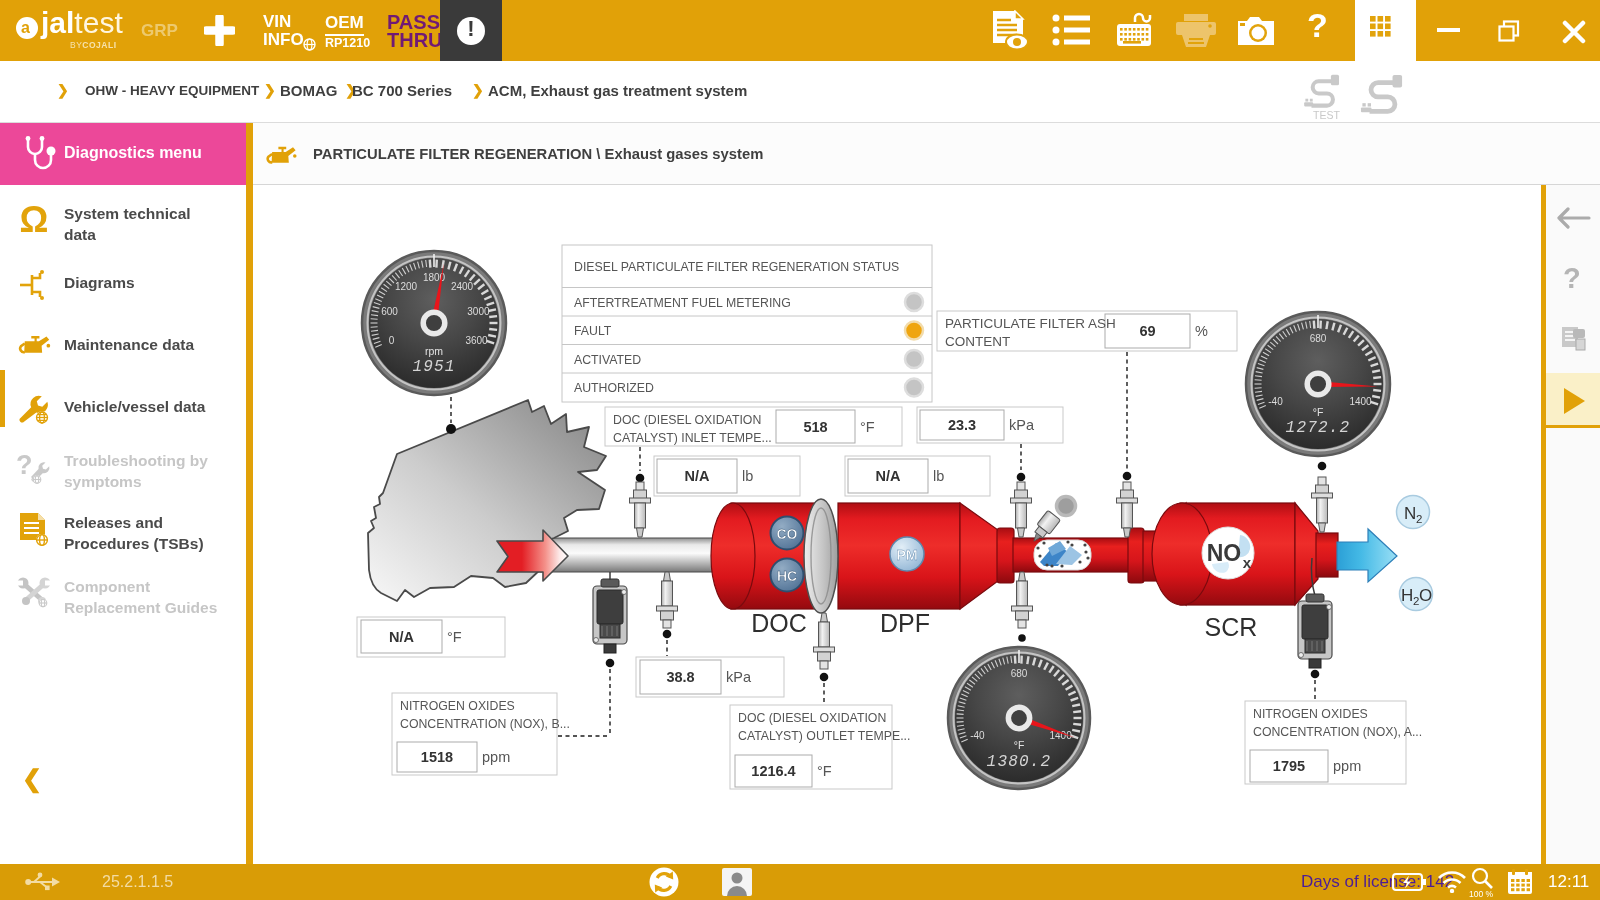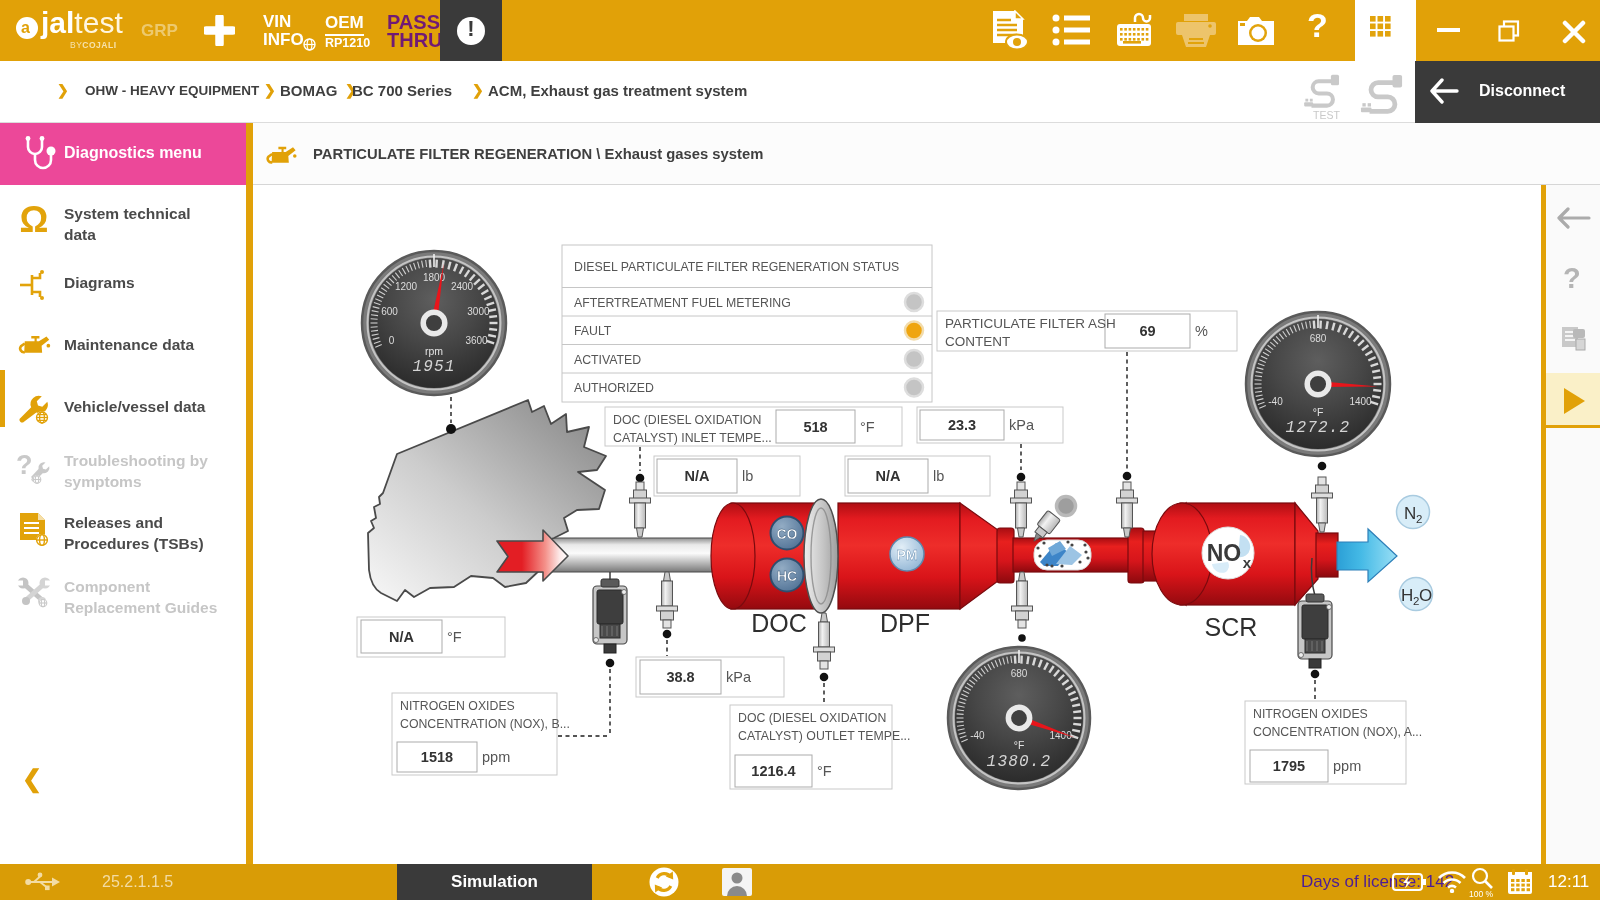--- a/index.html
+++ b/index.html
@@ -148,26 +148,20 @@
       </svg></div>
   <div class="abs" style="left:1360px;top:13px;"><svg width="44" height="44" viewBox="0 0 46 46">
         <g fill="none" stroke="#C9C9C9" stroke-width="5">
           <path d="M36 9 h-17 a7.5 7.5 0 0 0 0 15 h10 a7.5 7.5 0 0 1 0 15 h-19"></path>
         </g>
         <rect x="34" y="1" width="10" height="13" rx="2" fill="#C9C9C9"></rect>
         <rect x="1" y="35" width="11" height="5" rx="1" fill="#C9C9C9"></rect>
         <rect x="2.5" y="30.5" width="3.5" height="3.5" fill="#C9C9C9"></rect>
         <rect x="8" y="30.5" width="3.5" height="3.5" fill="#C9C9C9"></rect>
       </svg></div>
-  <div class="abs" style="left:1415px;top:0;width:185px;height:62px;background:#3A3A3A;">
-    <svg class="abs" style="left:14px;top:17px;" width="30" height="26" viewBox="0 0 30 26">
-        <path d="M13 2 L3 13 L13 24 M3 13 H28" stroke="#FFF" stroke-width="3.4" fill="none" stroke-linecap="round" stroke-linejoin="round"></path>
-      </svg>
-    <div class="abs" style="left:64px;top:21px;font-size:16px;font-weight:bold;color:#FFF;">Disconnect</div>
-  </div>
 </div>
 
 <div class="abs" id="sideheader">
   <div class="abs" style="left:22px;top:13px;"><svg width="34" height="36" viewBox="0 0 34 36">
         <g fill="none" stroke="#FFF" stroke-width="2.6">
           <path d="M6 2 v9 a7 7 0 0 0 14 0 v-9"></path>
           <path d="M13 18 v6 a8 8 0 0 0 16 0 v-5"></path>
         </g>
         <circle cx="29" cy="15" r="4.5" fill="#FFF"></circle>
         <circle cx="6" cy="2.5" r="2.4" fill="#FFF"></circle>
@@ -764,21 +758,20 @@
           <polygon points="35,10 27,5.5 27,14.5" stroke="none"></polygon>
           <circle cx="3.2" cy="10" r="3" stroke="none"></circle>
           <circle cx="15" cy="3" r="2.4" stroke="none"></circle>
           <rect x="20" y="13.5" width="4.6" height="4.6" stroke="none"></rect>
           <path d="M9 10 L15 4.5" stroke-width="1.8" fill="none"></path>
           <path d="M15 10 L22 15.5" stroke-width="1.8" fill="none"></path>
         </g>
       </svg></div>
   <div class="abs" style="left:102px;top:9px;font-size:16px;color:#F3DCA4;">25.2.1.1.5</div>
   <div class="abs" style="left:352px;top:7px;font-size:17px;font-weight:bold;color:#FFF;margin-top:32px;">Exp</div>
-  <div class="abs" style="left:397px;top:0;width:195px;height:36px;background:#3A3A3A;text-align:center;line-height:36px;font-size:17px;font-weight:bold;color:#FFF;">Simulation</div>
   <div class="abs" style="left:649px;top:3px;"><svg width="30" height="30" viewBox="0 0 30 30">
         <circle cx="15" cy="15" r="14.5" fill="#FFF"></circle>
         <g fill="none" stroke="#E2A30B" stroke-width="3.2">
           <path d="M8.2 11 a8 8 0 0 1 13.6 -1"></path>
           <path d="M21.8 19 a8 8 0 0 1 -13.6 1"></path>
         </g>
         <polygon points="23.8,4.5 24.2,12.5 16.8,9.5" fill="#E2A30B"></polygon>
         <polygon points="6.2,25.5 5.8,17.5 13.2,20.5" fill="#E2A30B"></polygon>
       </svg></div>
   <div class="abs" style="left:722px;top:4px;"><svg width="30" height="28" viewBox="0 0 30 28">

